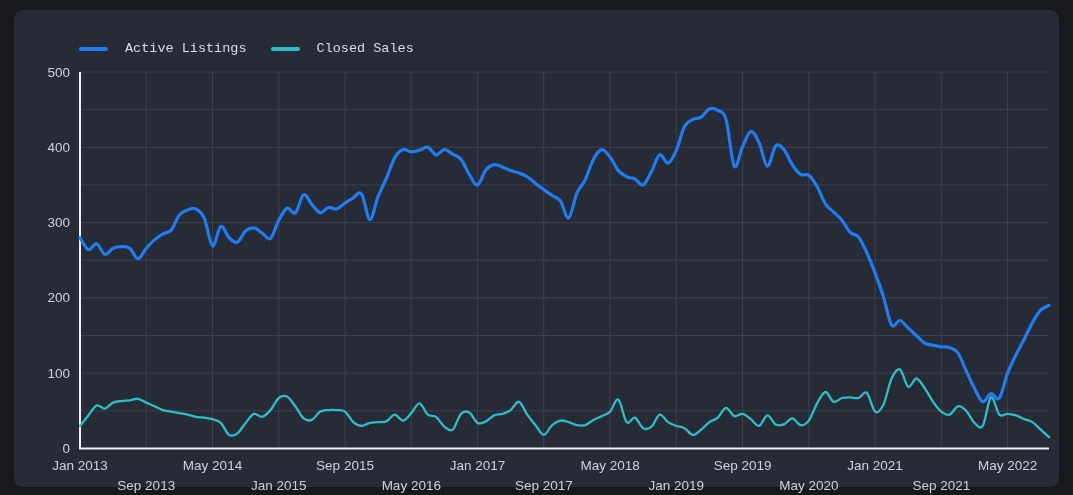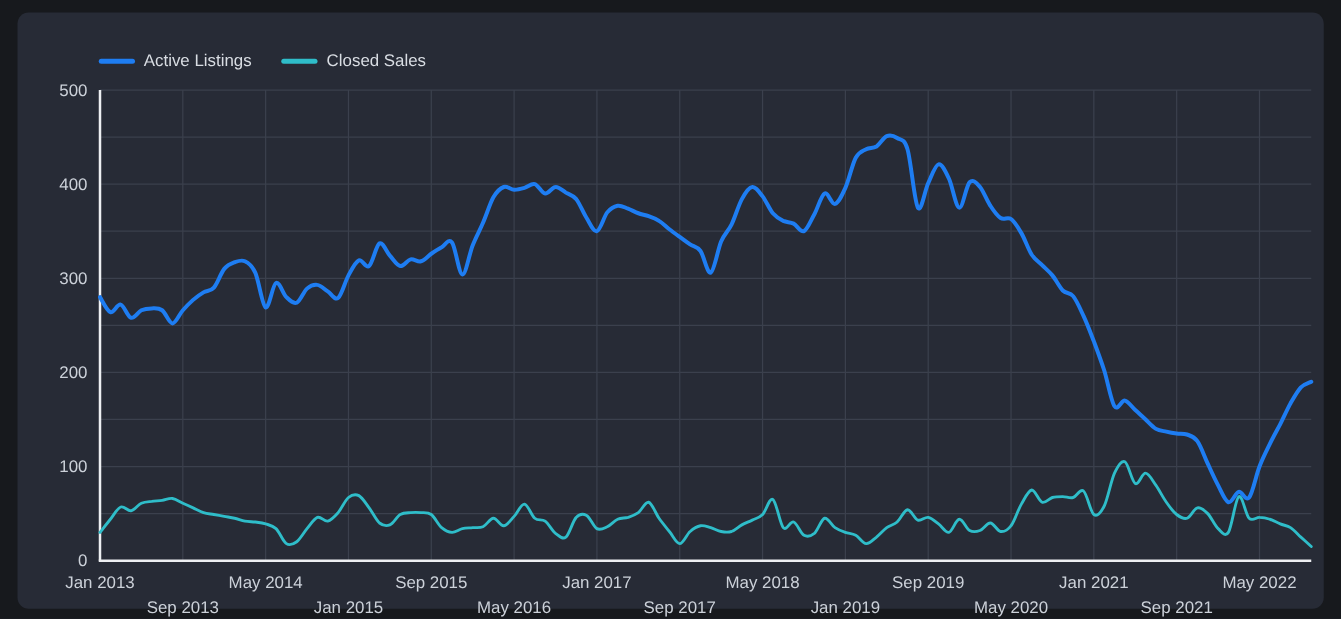--- a/index.html
+++ b/index.html
@@ -8,21 +8,21 @@
     background:#17191d;
     font-family:"Liberation Sans","DejaVu Sans",sans-serif;
   }
   .card{
     position:absolute;left:14px;top:10px;width:1045px;height:477px;
     background:#272b36;border-radius:9px;
   }
   .legend{
     position:absolute;left:65px;top:31px;display:flex;align-items:center;gap:24px;
   }
-  .legend-item{display:flex;align-items:center;gap:7px;cursor:pointer;}
+  .legend-item{display:flex;align-items:center;gap:17px;cursor:pointer;font-family:Liberation Mono, monospace;}
   .legend-marker{width:29px;height:4px;border-radius:2px;}
   .legend-label{font-size:13.5px;color:#d9dde3;}
   svg.chart{position:absolute;left:0;top:0;}
   text.tick{font-family:"Liberation Sans","DejaVu Sans",sans-serif;font-size:13.5px;fill:#ccd1d9;}
 </style>
 </head>
 <body style="background: rgb(23, 25, 29);">
 
 <div class="card" style="background: rgb(39, 43, 54);">
   <div class="legend">

